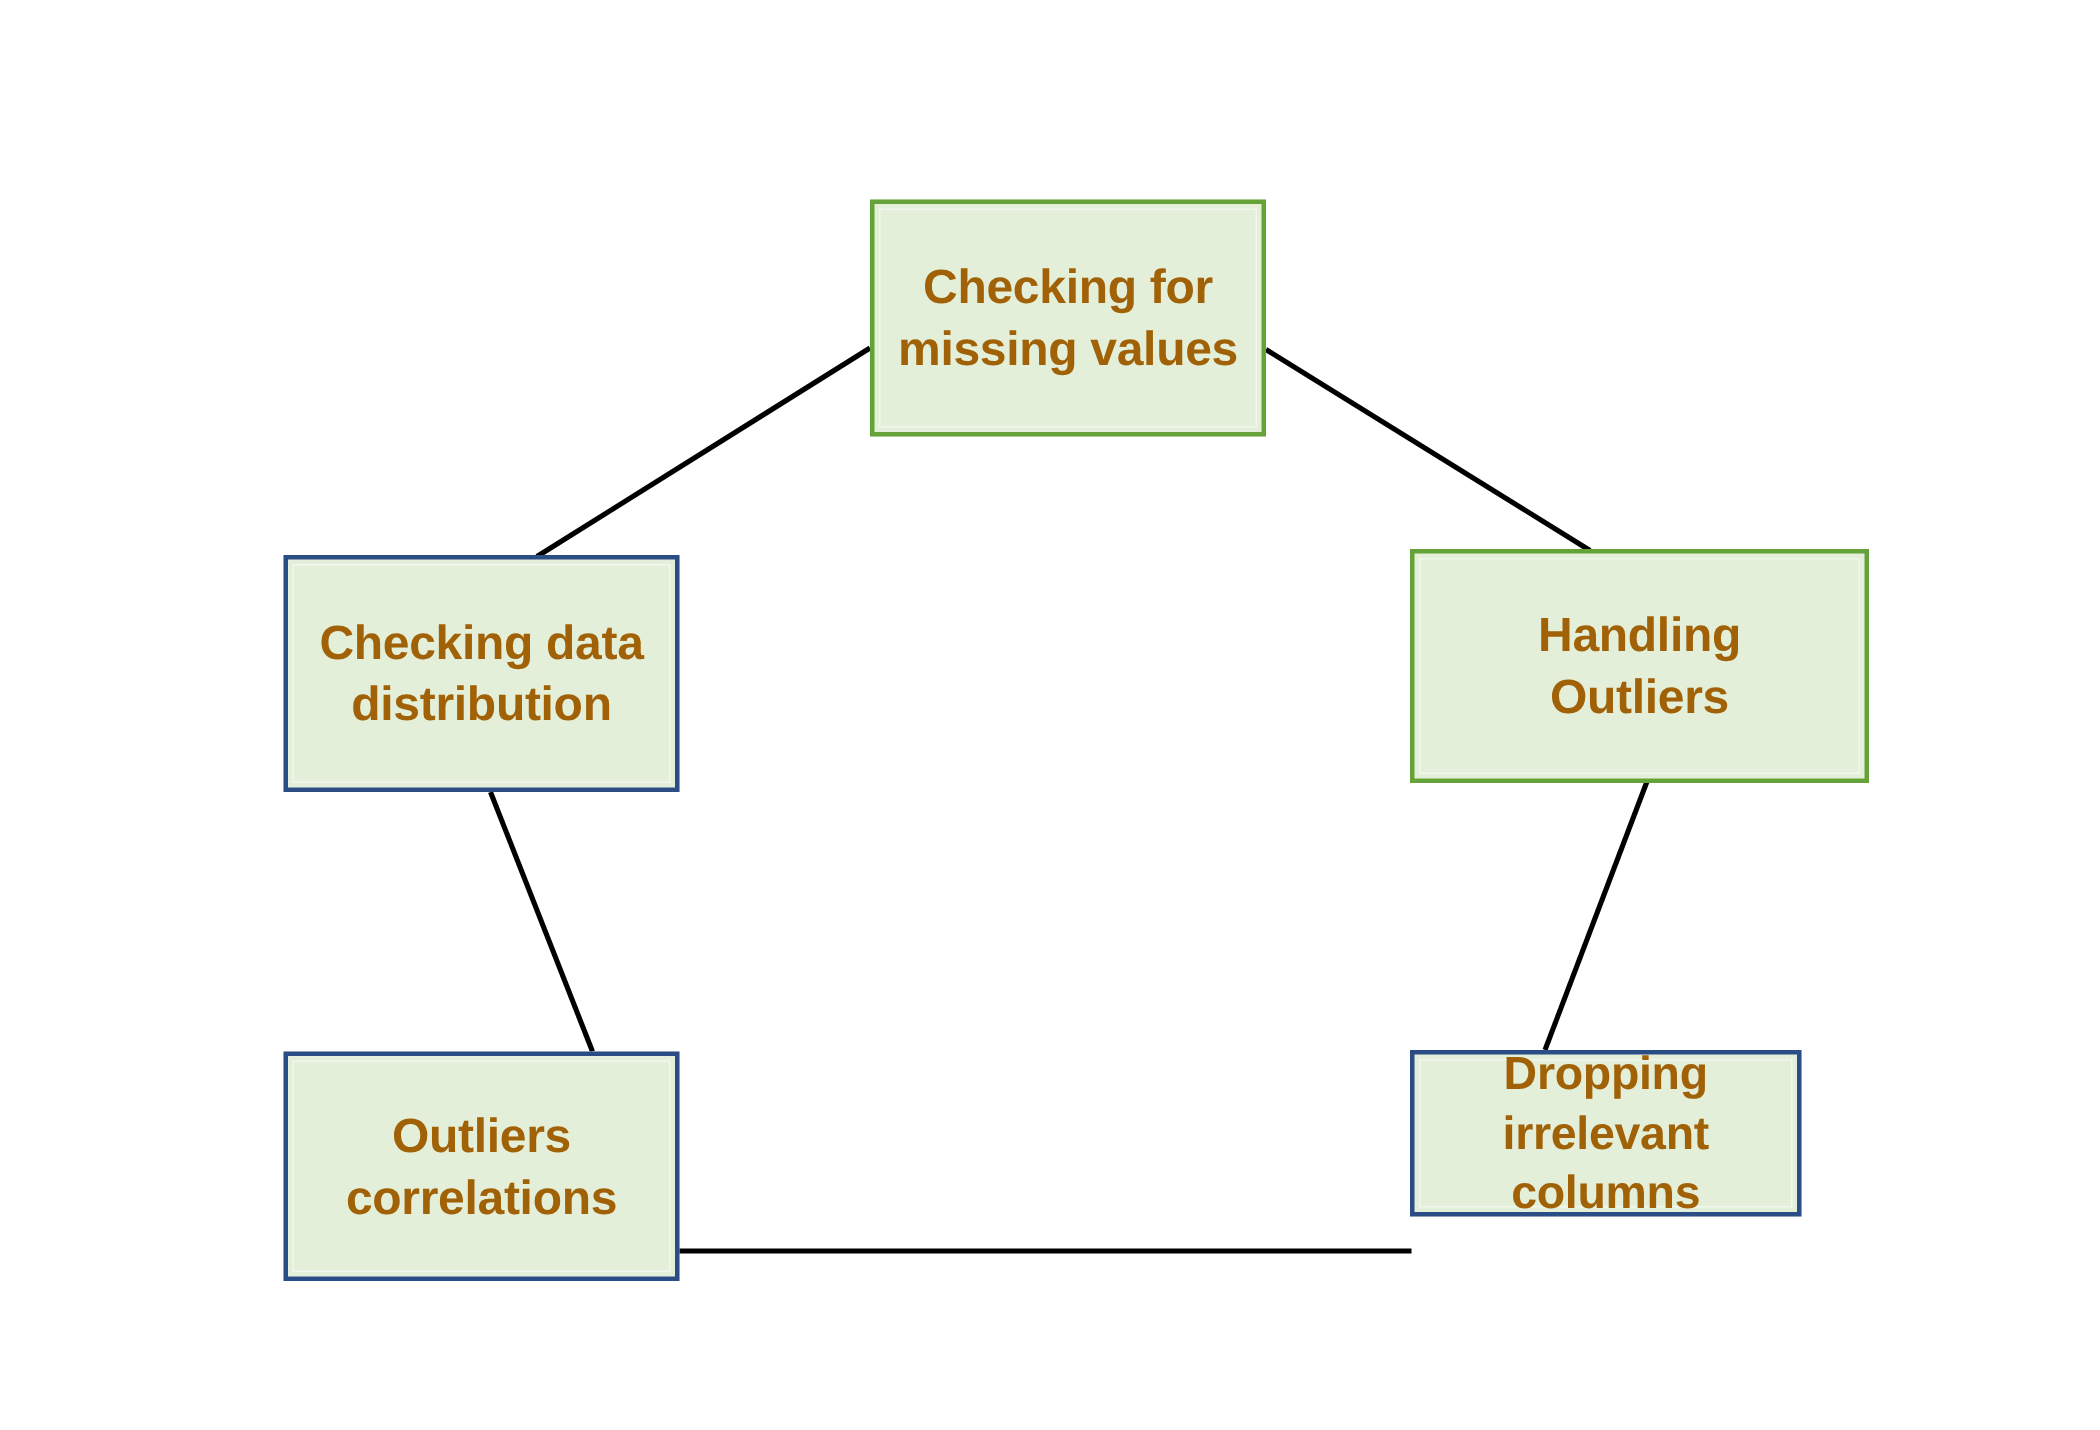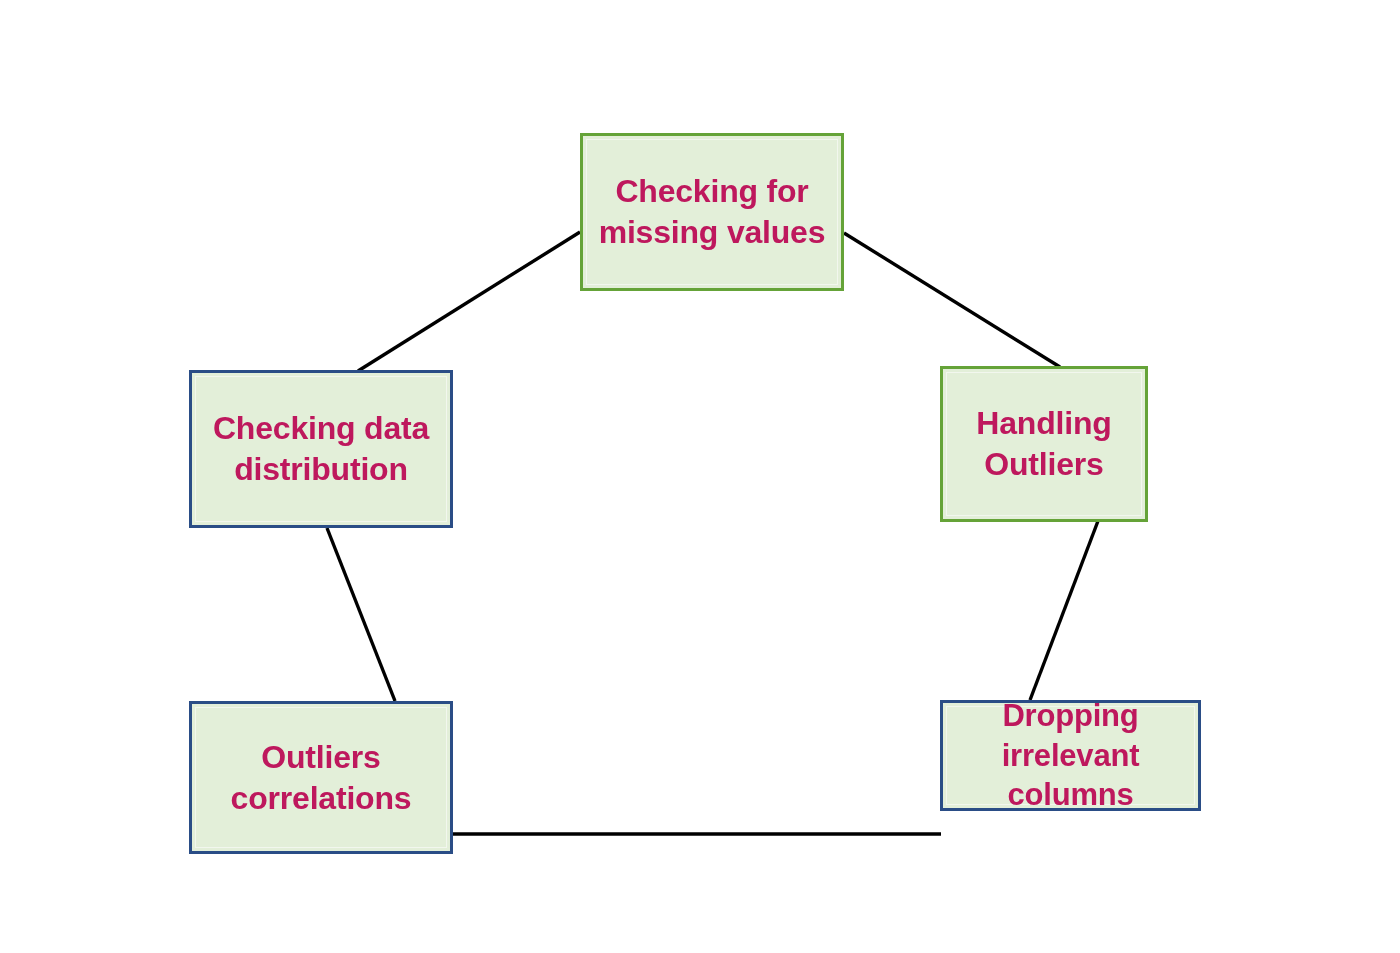--- a/index.html
+++ b/index.html
@@ -42,29 +42,29 @@
   }
   .node-blue {
     border: 3px solid #2a4d86;
     box-shadow: inset 0 0 0 3px #e3efd9, inset 0 0 0 4px #f2f7ee;
   }
   .node-label {
     font-family: "Liberation Sans", sans-serif;
     font-weight: bold;
     font-size: 32px;
     line-height: 1.28;
-    color: #be185d;
+    color: #a16207;
     letter-spacing: -0.2px;
     white-space: pre-line;
     padding: 0 10px;
   }
   
   #node-missing-values { left: 580px; top: 133px; width: 264px; height: 158px; }
   #node-data-distribution { left: 189px; top: 370px; width: 264px; height: 158px; }
-  #node-handling-outliers { left: 940px; top: 366px; width: 208px; height: 156px; }
+  #node-handling-outliers { left: 940px; top: 366px; width: 306px; height: 156px; }
   #node-finding-correlations { left: 189px; top: 701px; width: 264px; height: 153px; }
   #node-dropping-columns { left: 940px; top: 700px; width: 261px; height: 111px; }
   #node-dropping-columns .node-label { font-size: 31px; }
 </style>
 </head>
 <body>
 
 <div id="canvas">
 
   <svg id="edges" viewBox="0 0 1400 953" width="1400" height="953" xmlns="http://www.w3.org/2000/svg">

